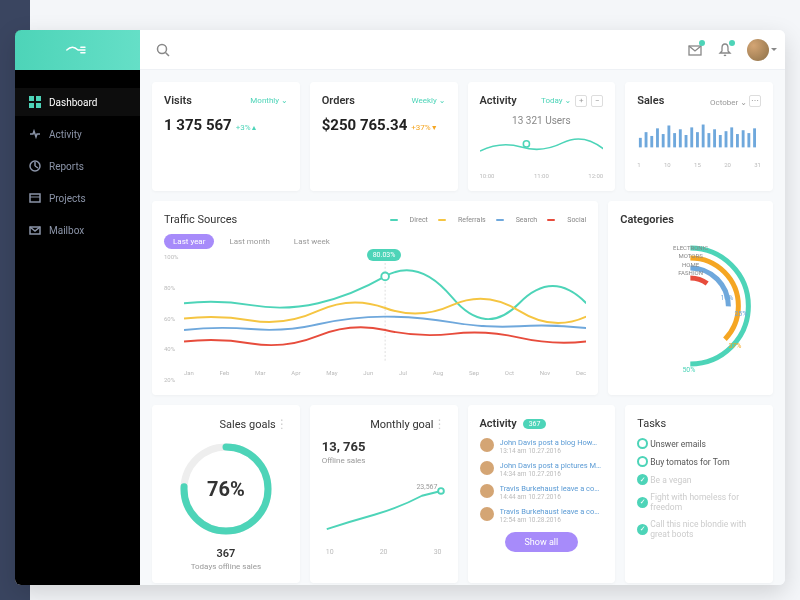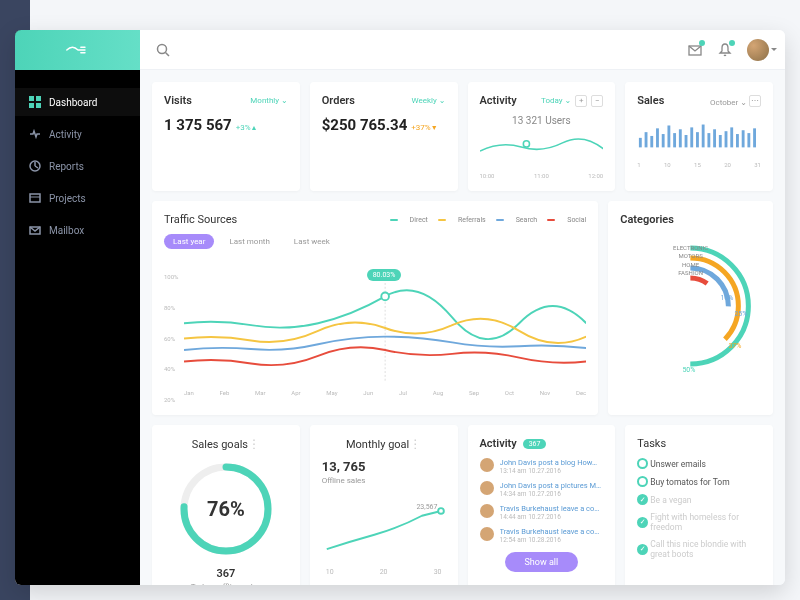--- a/index.html
+++ b/index.html
@@ -33,33 +33,33 @@
 .kpi-val{font-size:15px;font-weight:700;color:#222}
 .kpi-delta{font-size:8px;margin-left:4px}
 .delta-up{color:#4dd4b8}
 .delta-down{color:#f5a623}
 .mini-chart{width:100%;height:40px}
 .axis-lbl{display:flex;justify-content:space-between;font-size:6px;color:#bbb;margin-top:2px}
 .chevron{display:inline-block;margin-left:2px}
 .iconbtn{width:12px;height:12px;border:1px solid #ddd;border-radius:2px;display:inline-flex;align-items:center;justify-content:center;font-size:8px;color:#999;cursor:pointer;margin-left:2px}
 .traffic{flex:3}
 .traffic-head{display:flex;justify-content:space-between;align-items:center;margin-bottom:8px}
-.filters{display:flex;gap:6px;margin-bottom:24px}
+.filters{display:flex;gap:6px;margin-bottom:4px}
 .filter{font-size:8px;color:#999;padding:3px 9px;border-radius:10px;cursor:pointer}
 .filter.active{background:#a78bfa;color:#fff}
 .legend{display:flex;gap:10px;font-size:7px;color:#888}
 .legend-item{display:flex;align-items:center;gap:12px}
 .leg-dot{width:8px;height:2px;border-radius:1px}
 .traffic-chart{width:100%;height:130px;position:relative}
 .categories{flex:1}
 .cat-title{font-size:11px;color:#333;font-weight:600;margin-bottom:10px}
 .cat-chart{width:100%;height:140px;position:relative}
 .cat-labels{position:absolute;top:8px;left:50%;transform:translateX(-50%);font-size:6px;color:#888;text-align:center;line-height:1.4}
 .sales-goals{flex:1}
-.card-head{display:flex;justify-content:center;align-items:center;margin-bottom:8px}
+.card-head{display:flex;justify-content:flex-end;align-items:center;margin-bottom:8px}
 .card-title{font-size:11px;color:#333;font-weight:400}
 .dots-v{color:#ccc;cursor:pointer;font-size:12px}
 .gauge{width:100px;height:100px;margin:8px auto;position:relative}
 .gauge-val{position:absolute;top:50%;left:50%;transform:translate(-50%,-50%);font-size:20px;font-weight:700;color:#333}
 .gauge-sub{text-align:center;font-size:11px;font-weight:600;color:#333;margin-top:4px}
 .gauge-caption{text-align:center;font-size:8px;color:#999;margin-top:2px}
 .monthly-goal{flex:1}
 .mg-val{font-size:13px;font-weight:700;color:#333;margin-top:6px}
 .mg-lbl{font-size:8px;color:#999;margin-top:2px}
 .mg-chart{width:100%;height:70px;margin-top:10px;position:relative}

